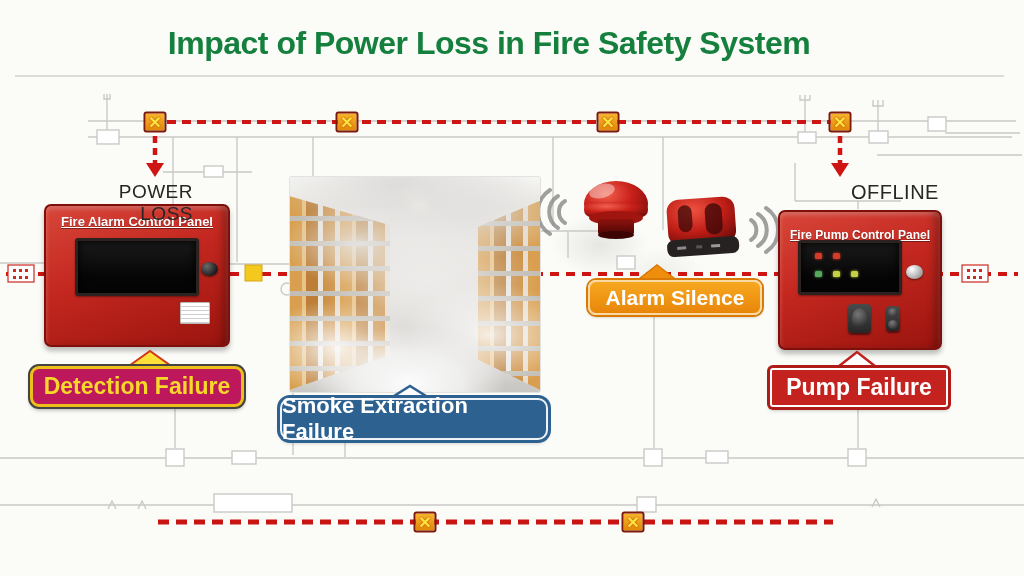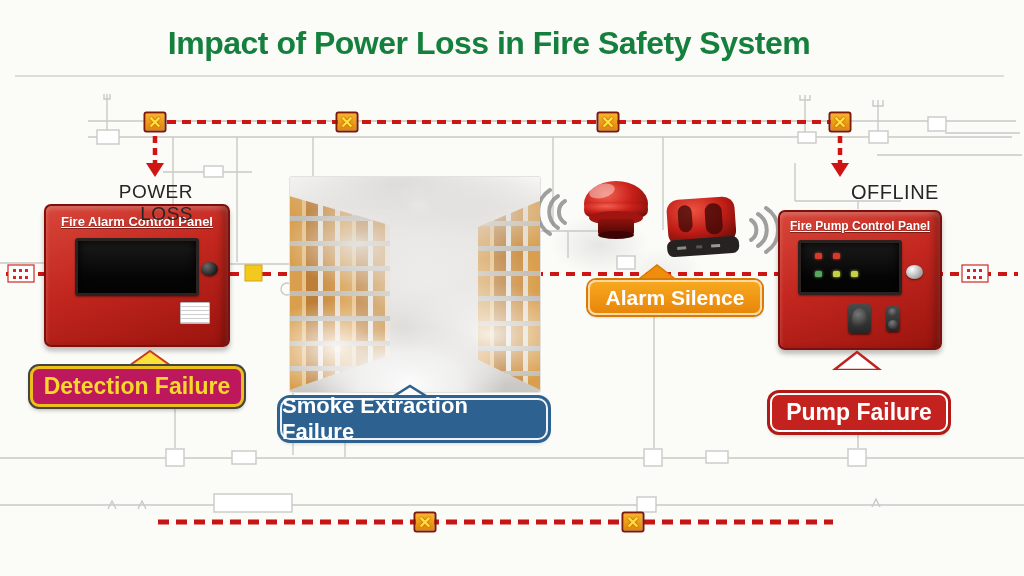--- a/index.html
+++ b/index.html
@@ -118,23 +118,23 @@
   }
   .co-alarm{
     left:588px;top:280px;width:174px;height:35px;
     background:linear-gradient(180deg,#f7a81f,#e8860a);
     border:2px solid #fbd9a0;border-radius:8px;
     box-shadow:0 0 0 2px #d97a06, 0 2px 3px rgba(0,0,0,.25);
     color:#fff;font-size:21px;
   }
   .co-pump{
     left:770px;top:368px;width:178px;height:39px;
-    background:#c4221f;border:2.5px solid #fff;border-radius:9px;
+    background:#c4221f;border:2.5px solid #fff;border-radius:3px;
     box-shadow:0 0 0 3px #b01b18, 0 3px 4px rgba(0,0,0,.28);
-    color:#fff;font-size:23px;margin-top:25px;
+    color:#fff;font-size:23px;
   }
 
   .overlay-lines{position:absolute;inset:0;z-index:4;pointer-events:none;}
   .device-icon{position:absolute;z-index:3;}
 </style>
 </head>
 <body>
 
 <div class="canvas">
 
@@ -285,21 +285,21 @@
       <rect x="21" y="10" width="14" height="27" rx="7" fill="rgba(55,7,5,.72)"></rect>
       <rect x="48" y="10" width="17" height="31" rx="8" fill="rgba(62,8,6,.78)"></rect>
       <rect x="8" y="44" width="72" height="17" rx="7" fill="#262222"></rect>
       <rect x="18" y="51" width="9" height="3" fill="#8a8a8a"></rect>
       <rect x="37" y="51" width="6" height="3" fill="#555"></rect>
       <rect x="52" y="51" width="9" height="3" fill="#999"></rect>
     </g>
   </svg>
 
   <div class="panel" style="left:778px;top:210px;width:160px;height:136px;">
-    <div class="panel-title" style="top:7px;font-size:12px;">Fire Pump Control Panel</div>
+    <div class="panel-title" style="top:16px;font-size:12px;">Fire Pump Control Panel</div>
     <div class="screen" style="left:18px;top:28px;width:98px;height:49px;">
       <span class="led led-red" style="left:14px;top:10px;"></span>
       <span class="led led-red" style="left:32px;top:10px;"></span>
       <span class="led led-green" style="left:14px;top:28px;"></span>
       <span class="led led-yellow" style="left:32px;top:28px;"></span>
       <span class="led led-yellow" style="left:50px;top:28px;"></span>
     </div>
     <div class="knob-silver" style="left:126px;top:53px;width:17px;height:14px;"></div>
     <div class="pump-btn1" style="left:68px;top:92px;width:23px;height:29px;"></div>
     <div class="pump-btn2" style="left:106px;top:94px;width:14px;height:25px;"></div>

